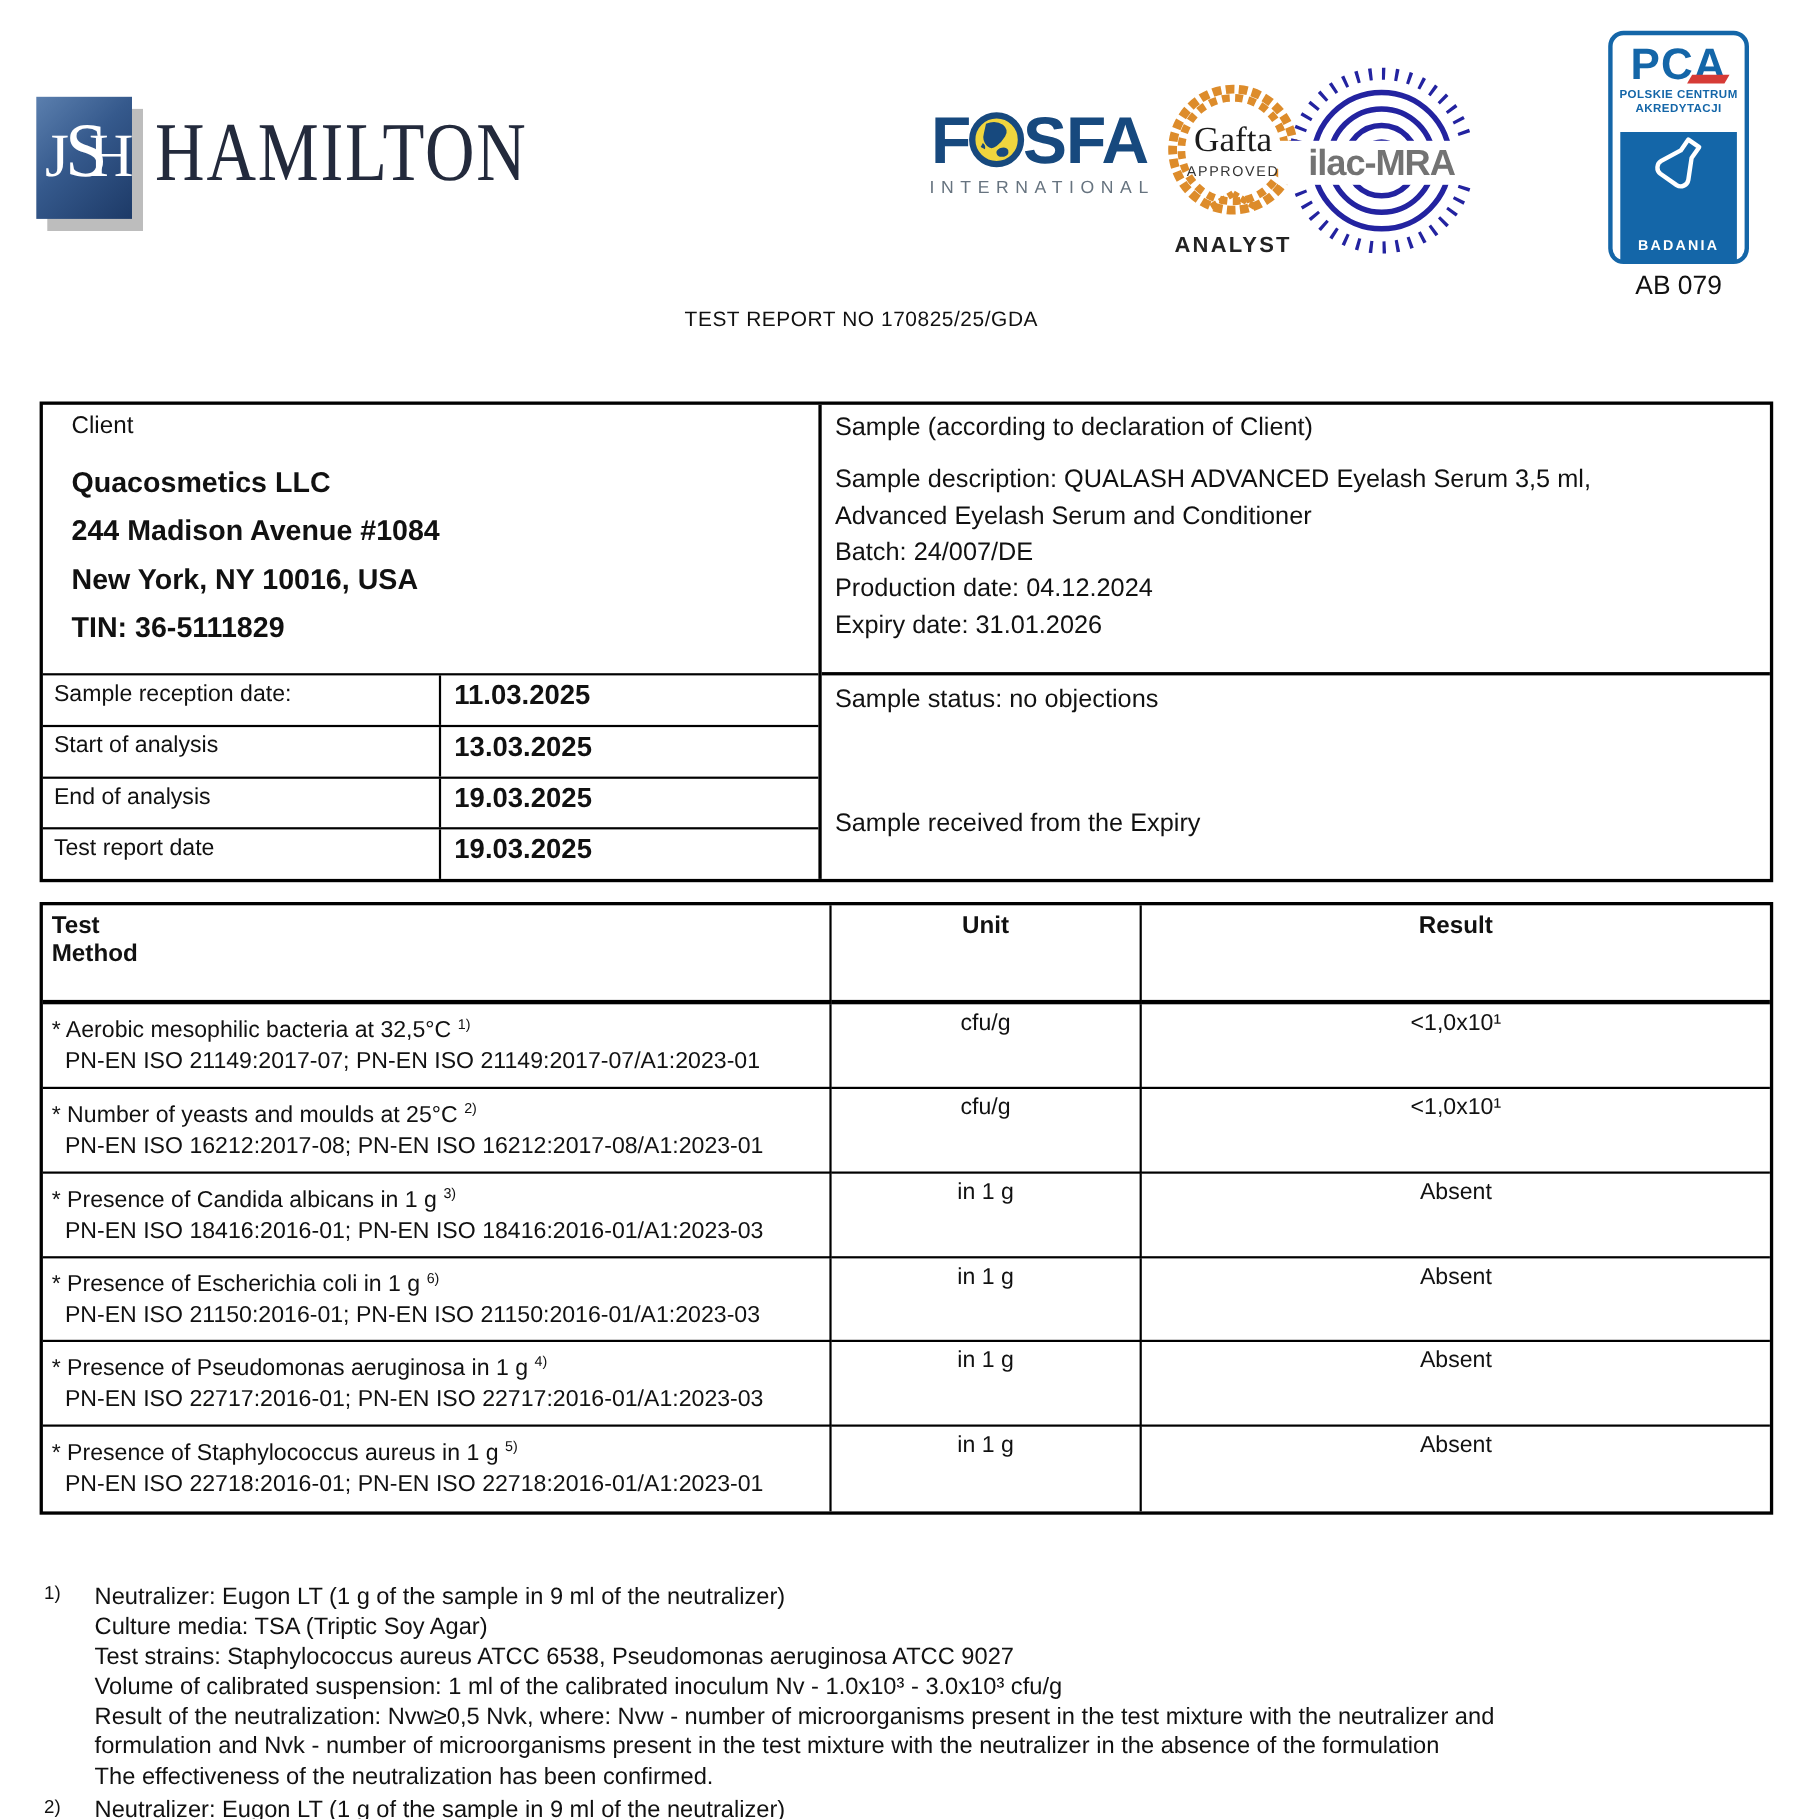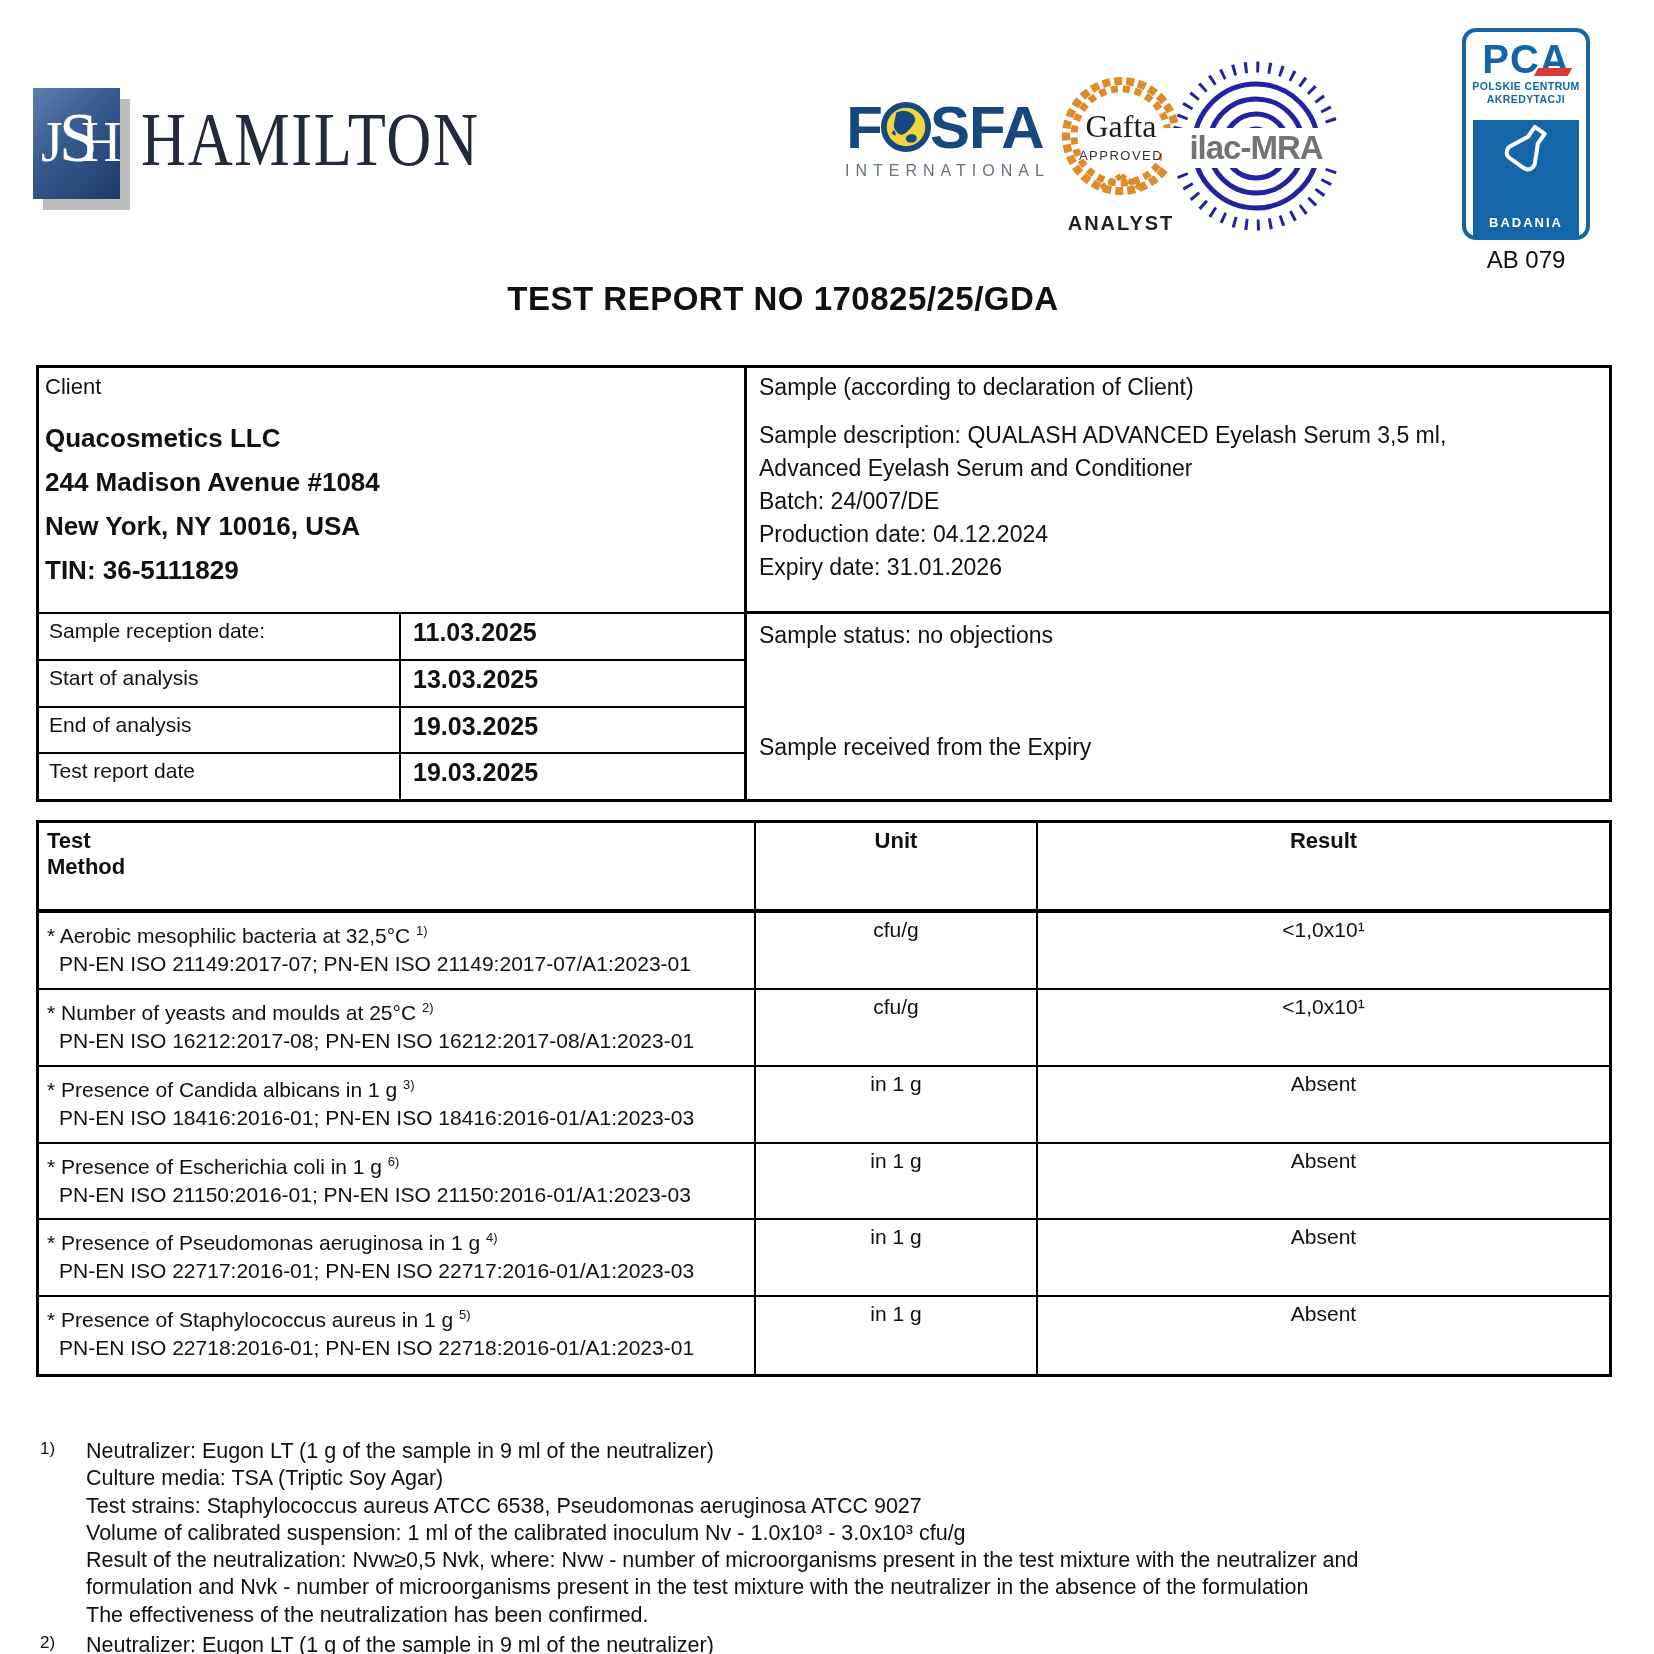--- a/index.html
+++ b/index.html
@@ -52,27 +52,27 @@
   .pca-center { font-size:10.5px; font-weight:bold; color:#1466a8; line-height:13px; letter-spacing:0.4px; }
   .pca-bluebox { position:relative; margin:7px auto 0; width:106px; height:118px; background:#1466a8; }
   .pca-bluebox svg { display:block; margin:14px auto 0; }
   .pca-badania { position:absolute; left:0; right:0; bottom:8px; color:#fff;
     font-size:13px; font-weight:bold; letter-spacing:2px; }
   .pca-ab { position:absolute; left:1462px; top:246px; width:128px; text-align:center;
     font-size:24px; color:#111; }
 
   
   .title { position:absolute; left:36px; top:280px; width:1494px; text-align:center;
-    font-size:33px; font-weight:bold; letter-spacing:0.5px; }
+    font-size:19px; font-weight:normal; letter-spacing:0.5px; }
 
   
   .info-table { position:absolute; left:36px; top:365px; width:1576px; height:437px;
     border:3px solid #000; display:flex; }
   .info-left { width:708px; border-right:3px solid #000; display:flex; flex-direction:column; }
-  .client-box { height:246px; border-bottom:2px solid #000; padding:6px 6px; }
+  .client-box { height:246px; border-bottom:2px solid #000; padding:6px 26px; }
   .client-label { font-size:22px; }
   .client-lines { margin-top:16px; font-size:26px; font-weight:bold; line-height:44px; }
   .date-row { flex:1; border-bottom:2px solid #000; display:flex; }
   .date-row:last-child { border-bottom:none; }
   .date-label { width:362px; border-right:2px solid #000; padding:5px 10px; font-size:21px; }
   .date-value { flex:1; padding:4px 12px; font-size:25px; font-weight:bold; }
   .info-right { flex:1; display:flex; flex-direction:column; }
   .sample-box { height:246px; border-bottom:3px solid #000; padding:6px 12px; }
   .sample-label { font-size:23px; }
   .sample-lines { margin-top:18px; font-size:23px; line-height:33px; }

